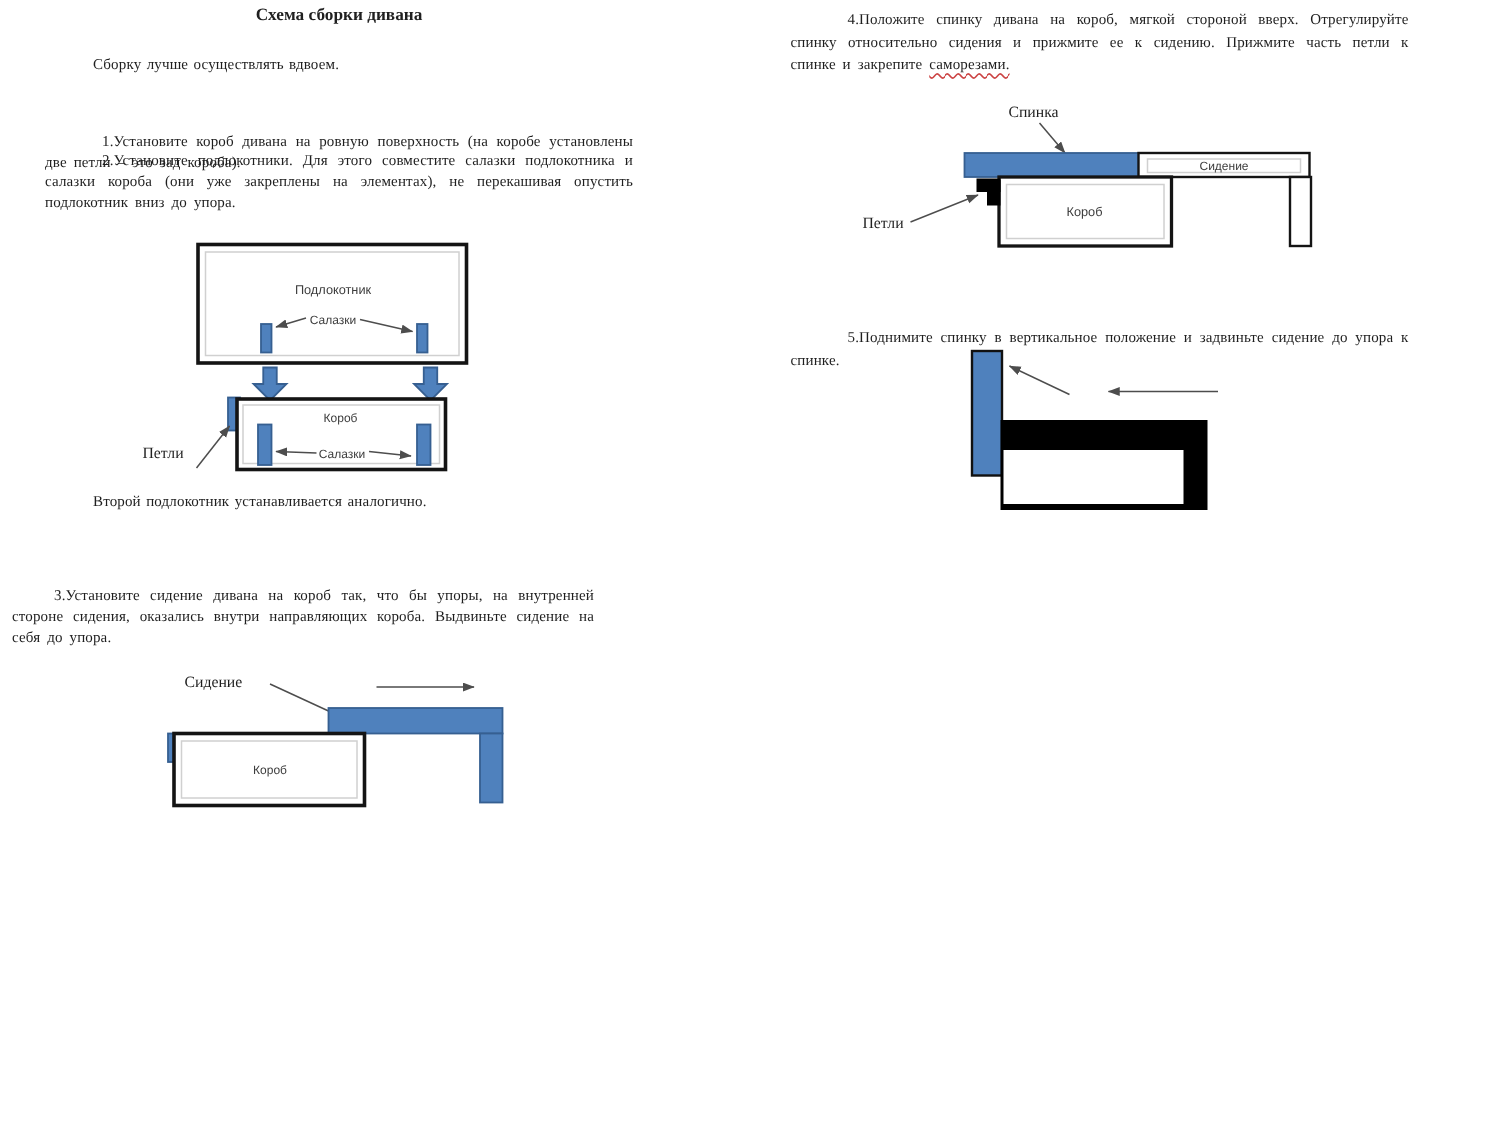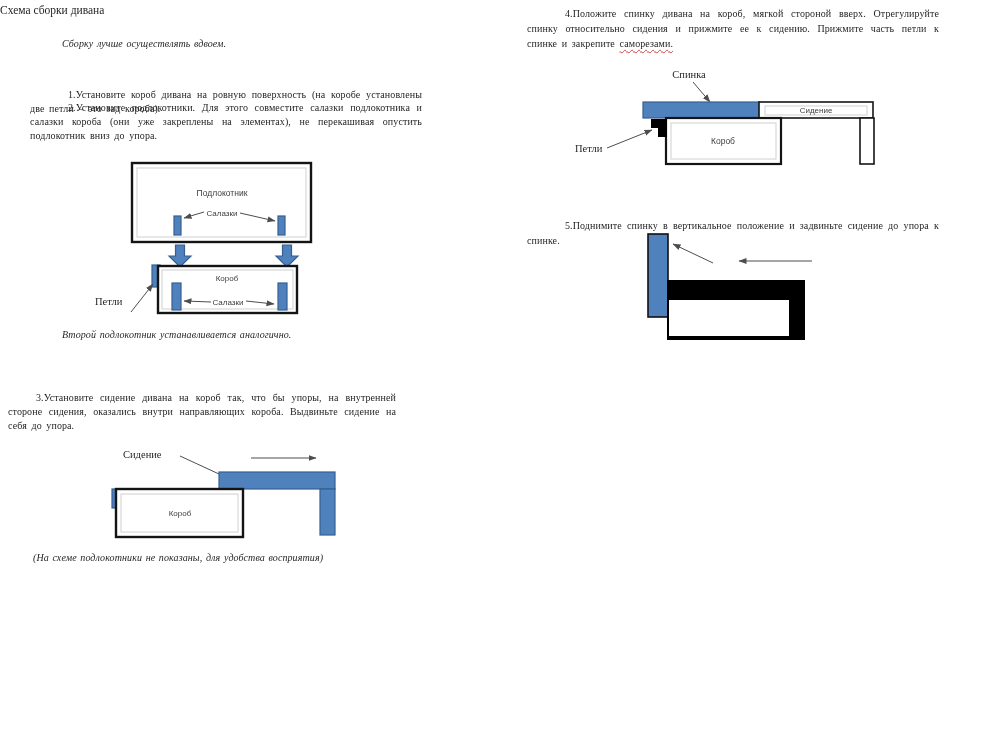--- a/index.html
+++ b/index.html
@@ -1,21 +1,21 @@
 <!DOCTYPE html>
 <html><head>
 <meta charset="utf-8">
 <style>
   html,body{margin:0;padding:0;background:#fff;}
   .page{position:relative;width:1000px;height:750px;background:#ffffff;overflow:hidden;
         font-family:"Liberation Serif",serif;color:#1f1f1f;}
   .para{position:absolute;font-size:10px;line-height:14.2px;text-align:justify;
         letter-spacing:.1px;word-spacing:2px;}
-  .plain{text-align:left;word-spacing:1px;font-style:italic;}
-  .title{position:absolute;font-weight:normal;font-size:11.5px;}
+  .plain{text-align:left;word-spacing:1px;}
+  .title{position:absolute;font-weight:bold;font-size:11.5px;text-align:center;}
   .spell{text-decoration:underline wavy #c44 1px;text-underline-offset:2px;}
   .diag{position:absolute;}
   .lblsans{font-family:"Liberation Sans",sans-serif;font-size:8.5px;fill:#3d3d3d;}
   .lblsans2{font-family:"Liberation Sans",sans-serif;font-size:8px;fill:#3d3d3d;}
   .lblserif{font-family:"Liberation Serif",serif;font-size:10.5px;fill:#1f1f1f;}
   .boxline{fill:#ffffff;stroke:#141414;}
   .innerline{fill:none;stroke:#d0d0d0;stroke-width:1;}
   .bluefill{fill:#4f81bd;stroke:#365f91;stroke-width:1.2;}
   .thin{stroke:#4d4d4d;stroke-width:1;fill:none;}
 </style>
@@ -78,21 +78,20 @@
     <line class="thin" x1="85" y1="11" x2="124" y2="29"></line>
     <line class="thin" x1="156" y1="13" x2="221" y2="13" marker-end="url(#arrB)"></line>
     <rect class="bluefill" x="124" y="27" width="116" height="17"></rect>
     <rect class="bluefill" x="225" y="44" width="15" height="46"></rect>
     <rect class="bluefill" x="17" y="44" width="6" height="19"></rect>
     <rect class="boxline" x="21" y="44" width="127" height="48" stroke-width="2.4"></rect>
     <rect class="innerline" x="26" y="49" width="117" height="38"></rect>
     <text class="lblsans2" x="85" y="71" text-anchor="middle">Короб</text>
   </svg>
 
-  <div class="para plain" style="left:33px;top:551px;width:360px;">(На схеме подлокотники не показаны, для удобства восприятия)</div>
 
   <div class="para" style="left:527px;top:6px;width:412px;text-indent:38px;line-height:15px;">
     <span>4.Положите спинку дивана на короб, мягкой стороной вверх. Отрегулируйте спинку относительно сидения и прижмите ее к сидению. Прижмите часть петли к спинке и закрепите </span><span class="spell">саморезами.</span>
   </div>
 
   <svg class="diag" style="left:565px;top:62px;" width="320" height="105" viewBox="0 0 320 105">
     <defs>
       <marker id="arrC" markerWidth="9" markerHeight="7" refX="7.5" refY="3" orient="auto">
         <path d="M0,0 L8,3 L0,6 z" fill="#4d4d4d"></path>
       </marker>

